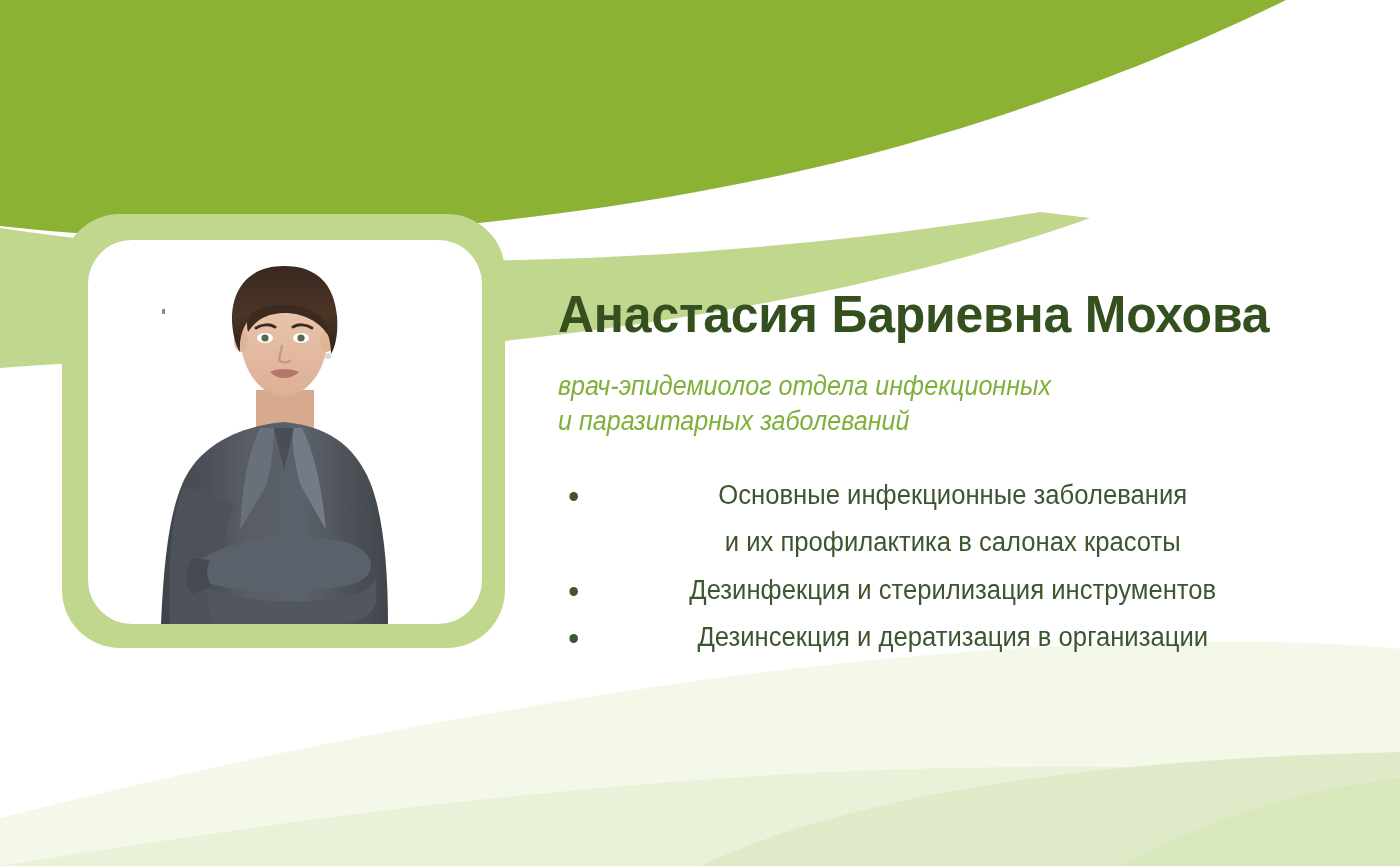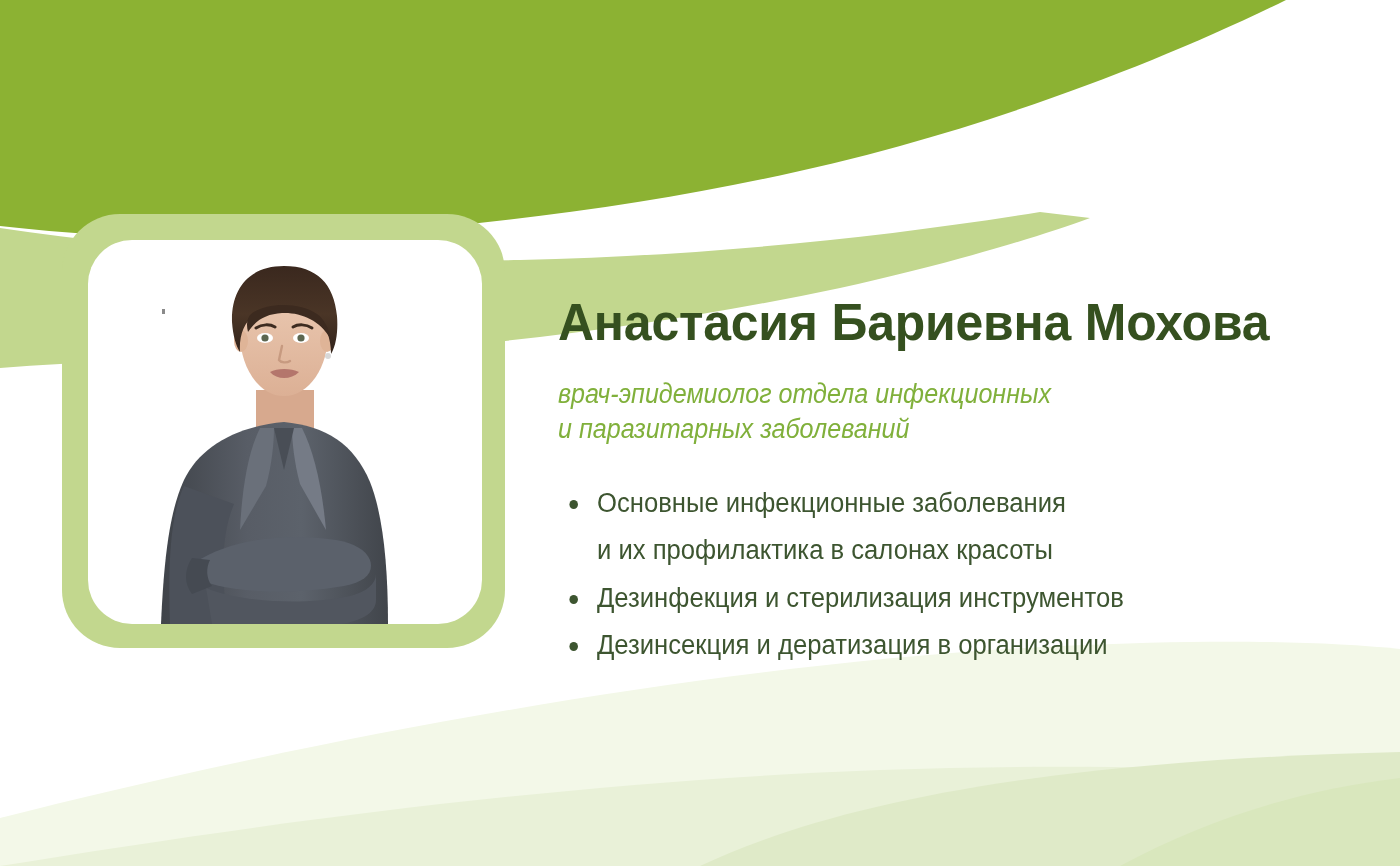--- a/index.html
+++ b/index.html
@@ -67,21 +67,21 @@
     width: 3px;
     height: 5px;
     background: #8a8a8a;
     z-index: 7;
   }
 
   
   #text-block {
     position: absolute;
     left: 558px;
-    top: 296px;
+    top: 288px;
     width: 790px;
     z-index: 10;
   }
   #person-name {
     margin: 0;
     font-family: "Liberation Sans Narrow", "Liberation Sans", sans-serif;
     font-size: 52px;
     font-weight: bold;
     line-height: 1.02;
     letter-spacing: -0.2px;
@@ -99,20 +99,21 @@
     font-weight: normal;
     line-height: 1.28;
     color: #80b03b;
     transform: scaleX(0.93);
     transform-origin: left center;
   }
   #topics-list {
     list-style: none;
     margin: 0;
     padding: 34px 0 0 0;
+    text-align: center;
   }
   #topics-list li {
     position: relative;
     padding-left: 41px;
     font-family: "Liberation Sans Narrow", "Liberation Sans", sans-serif;
     font-size: 27px;
     line-height: 1.75;
     color: #3d5530;
     transform: scaleX(0.95);
     transform-origin: left center;

